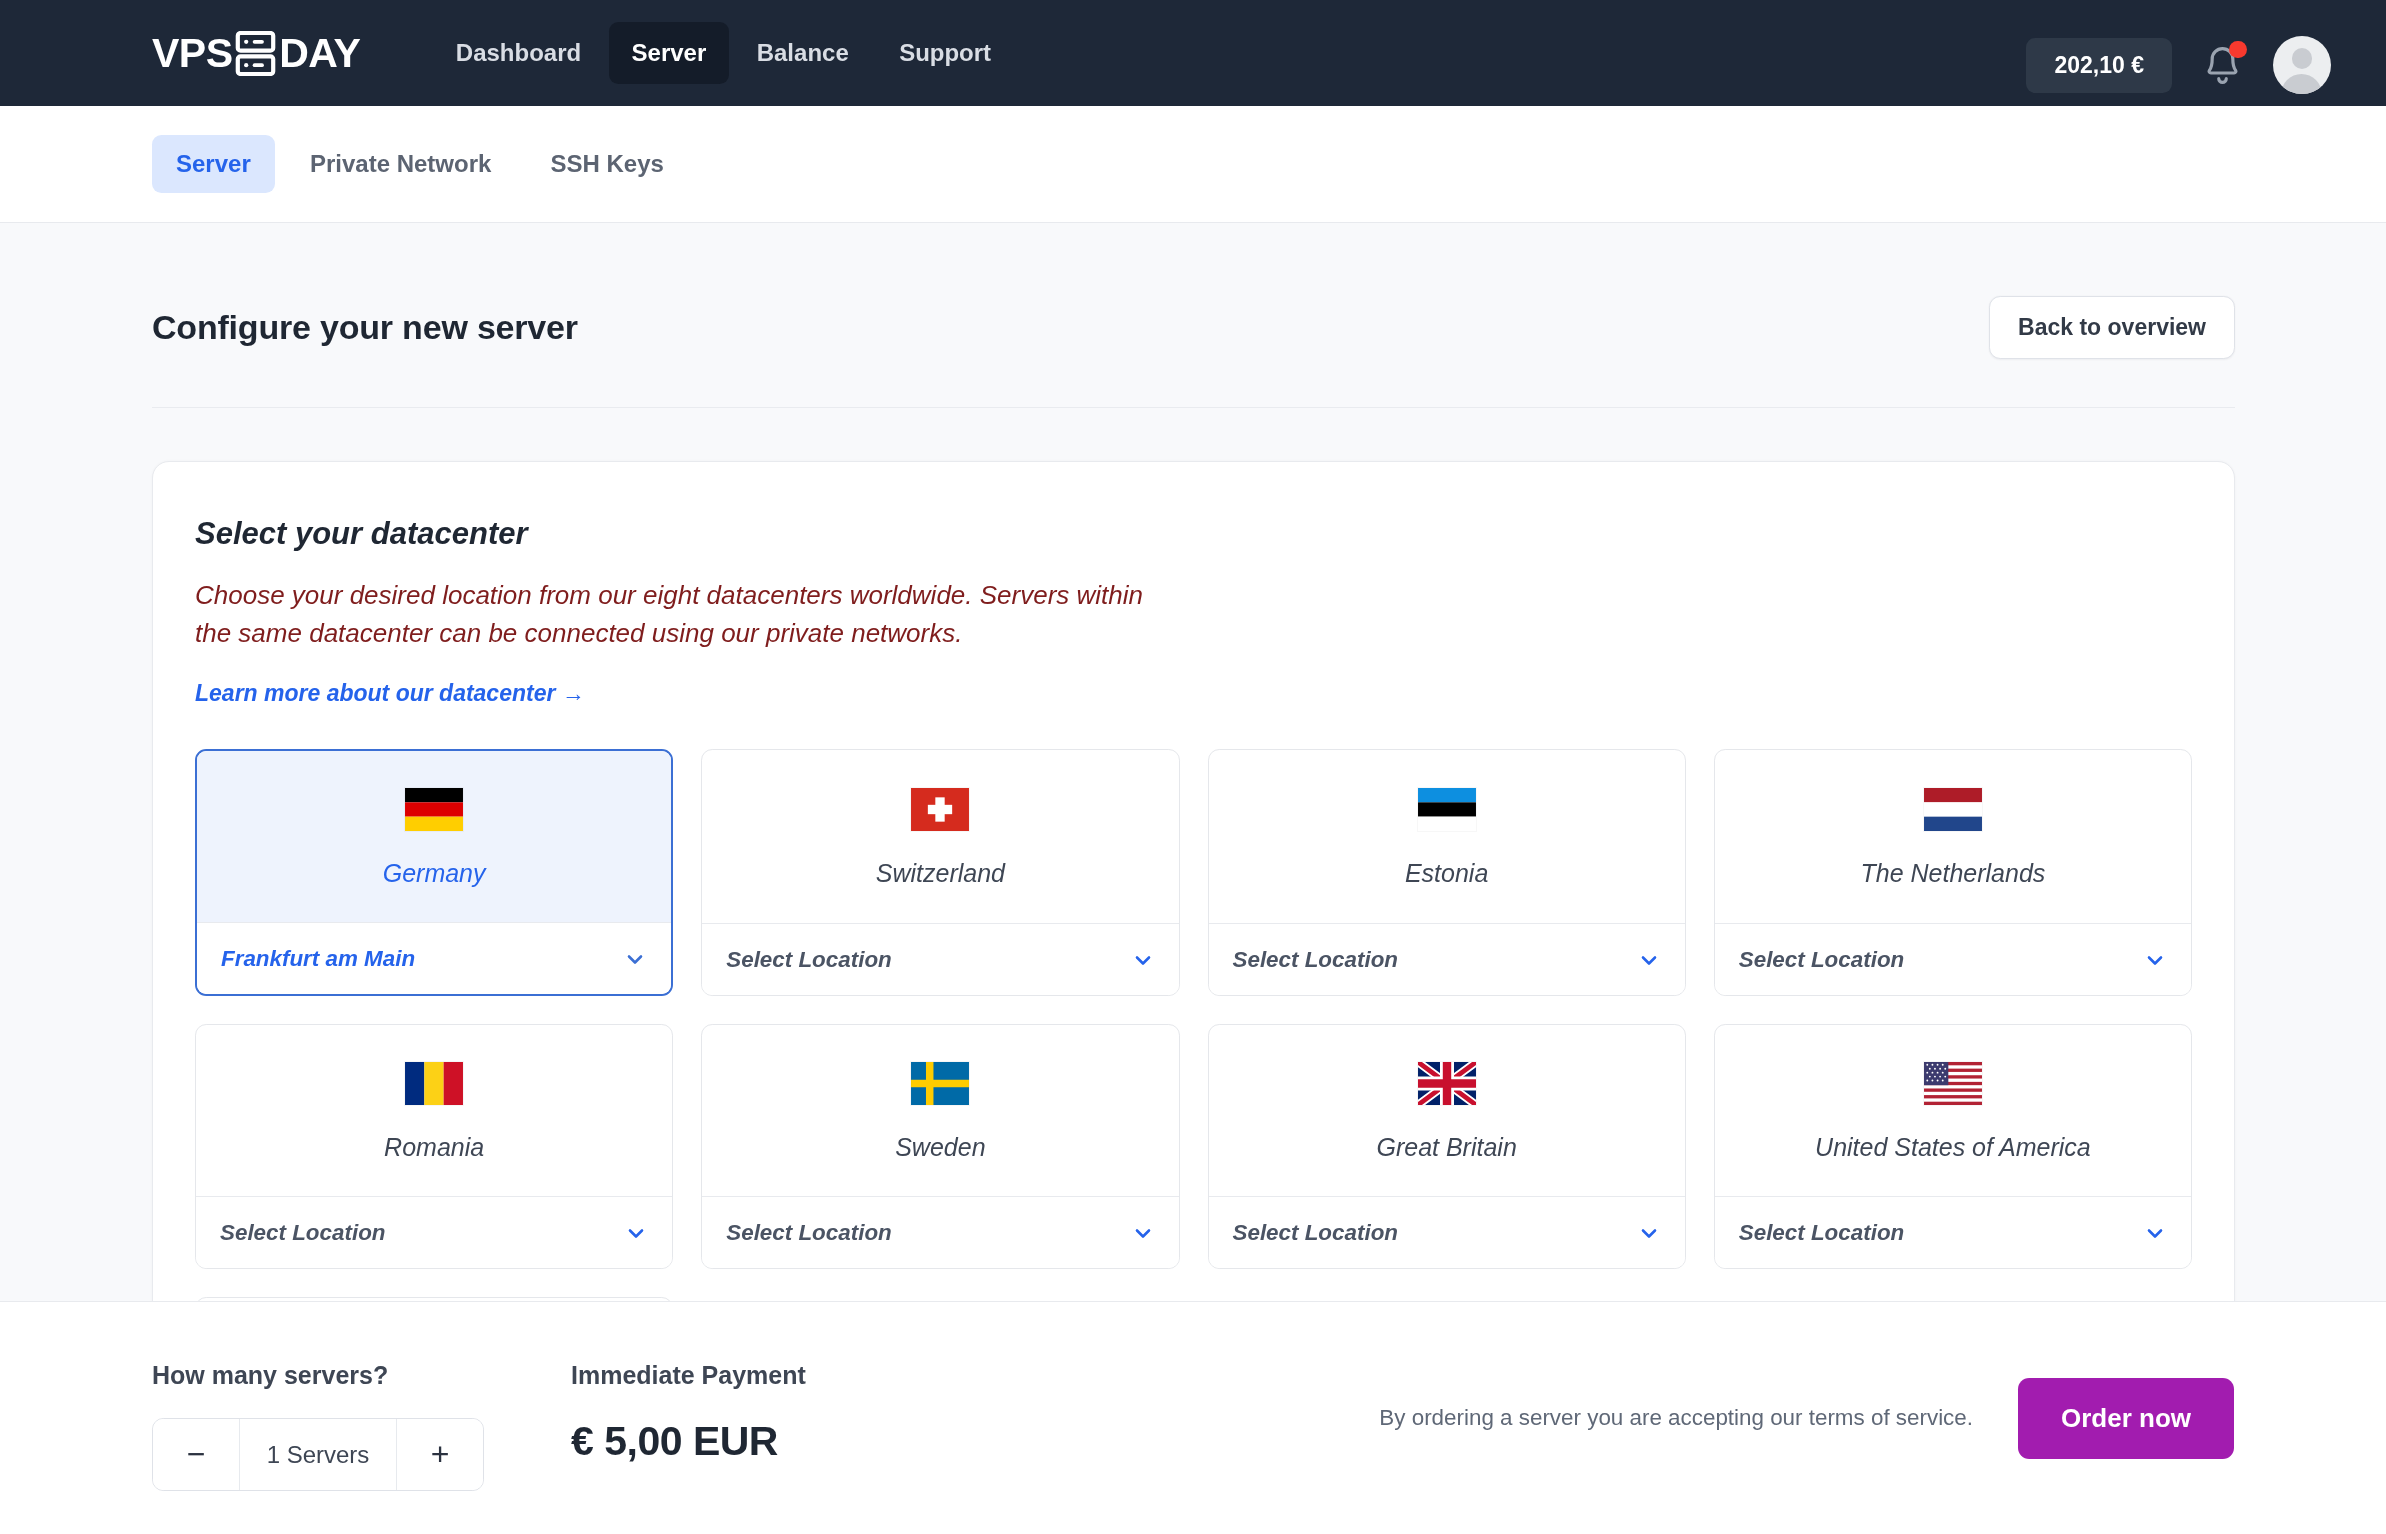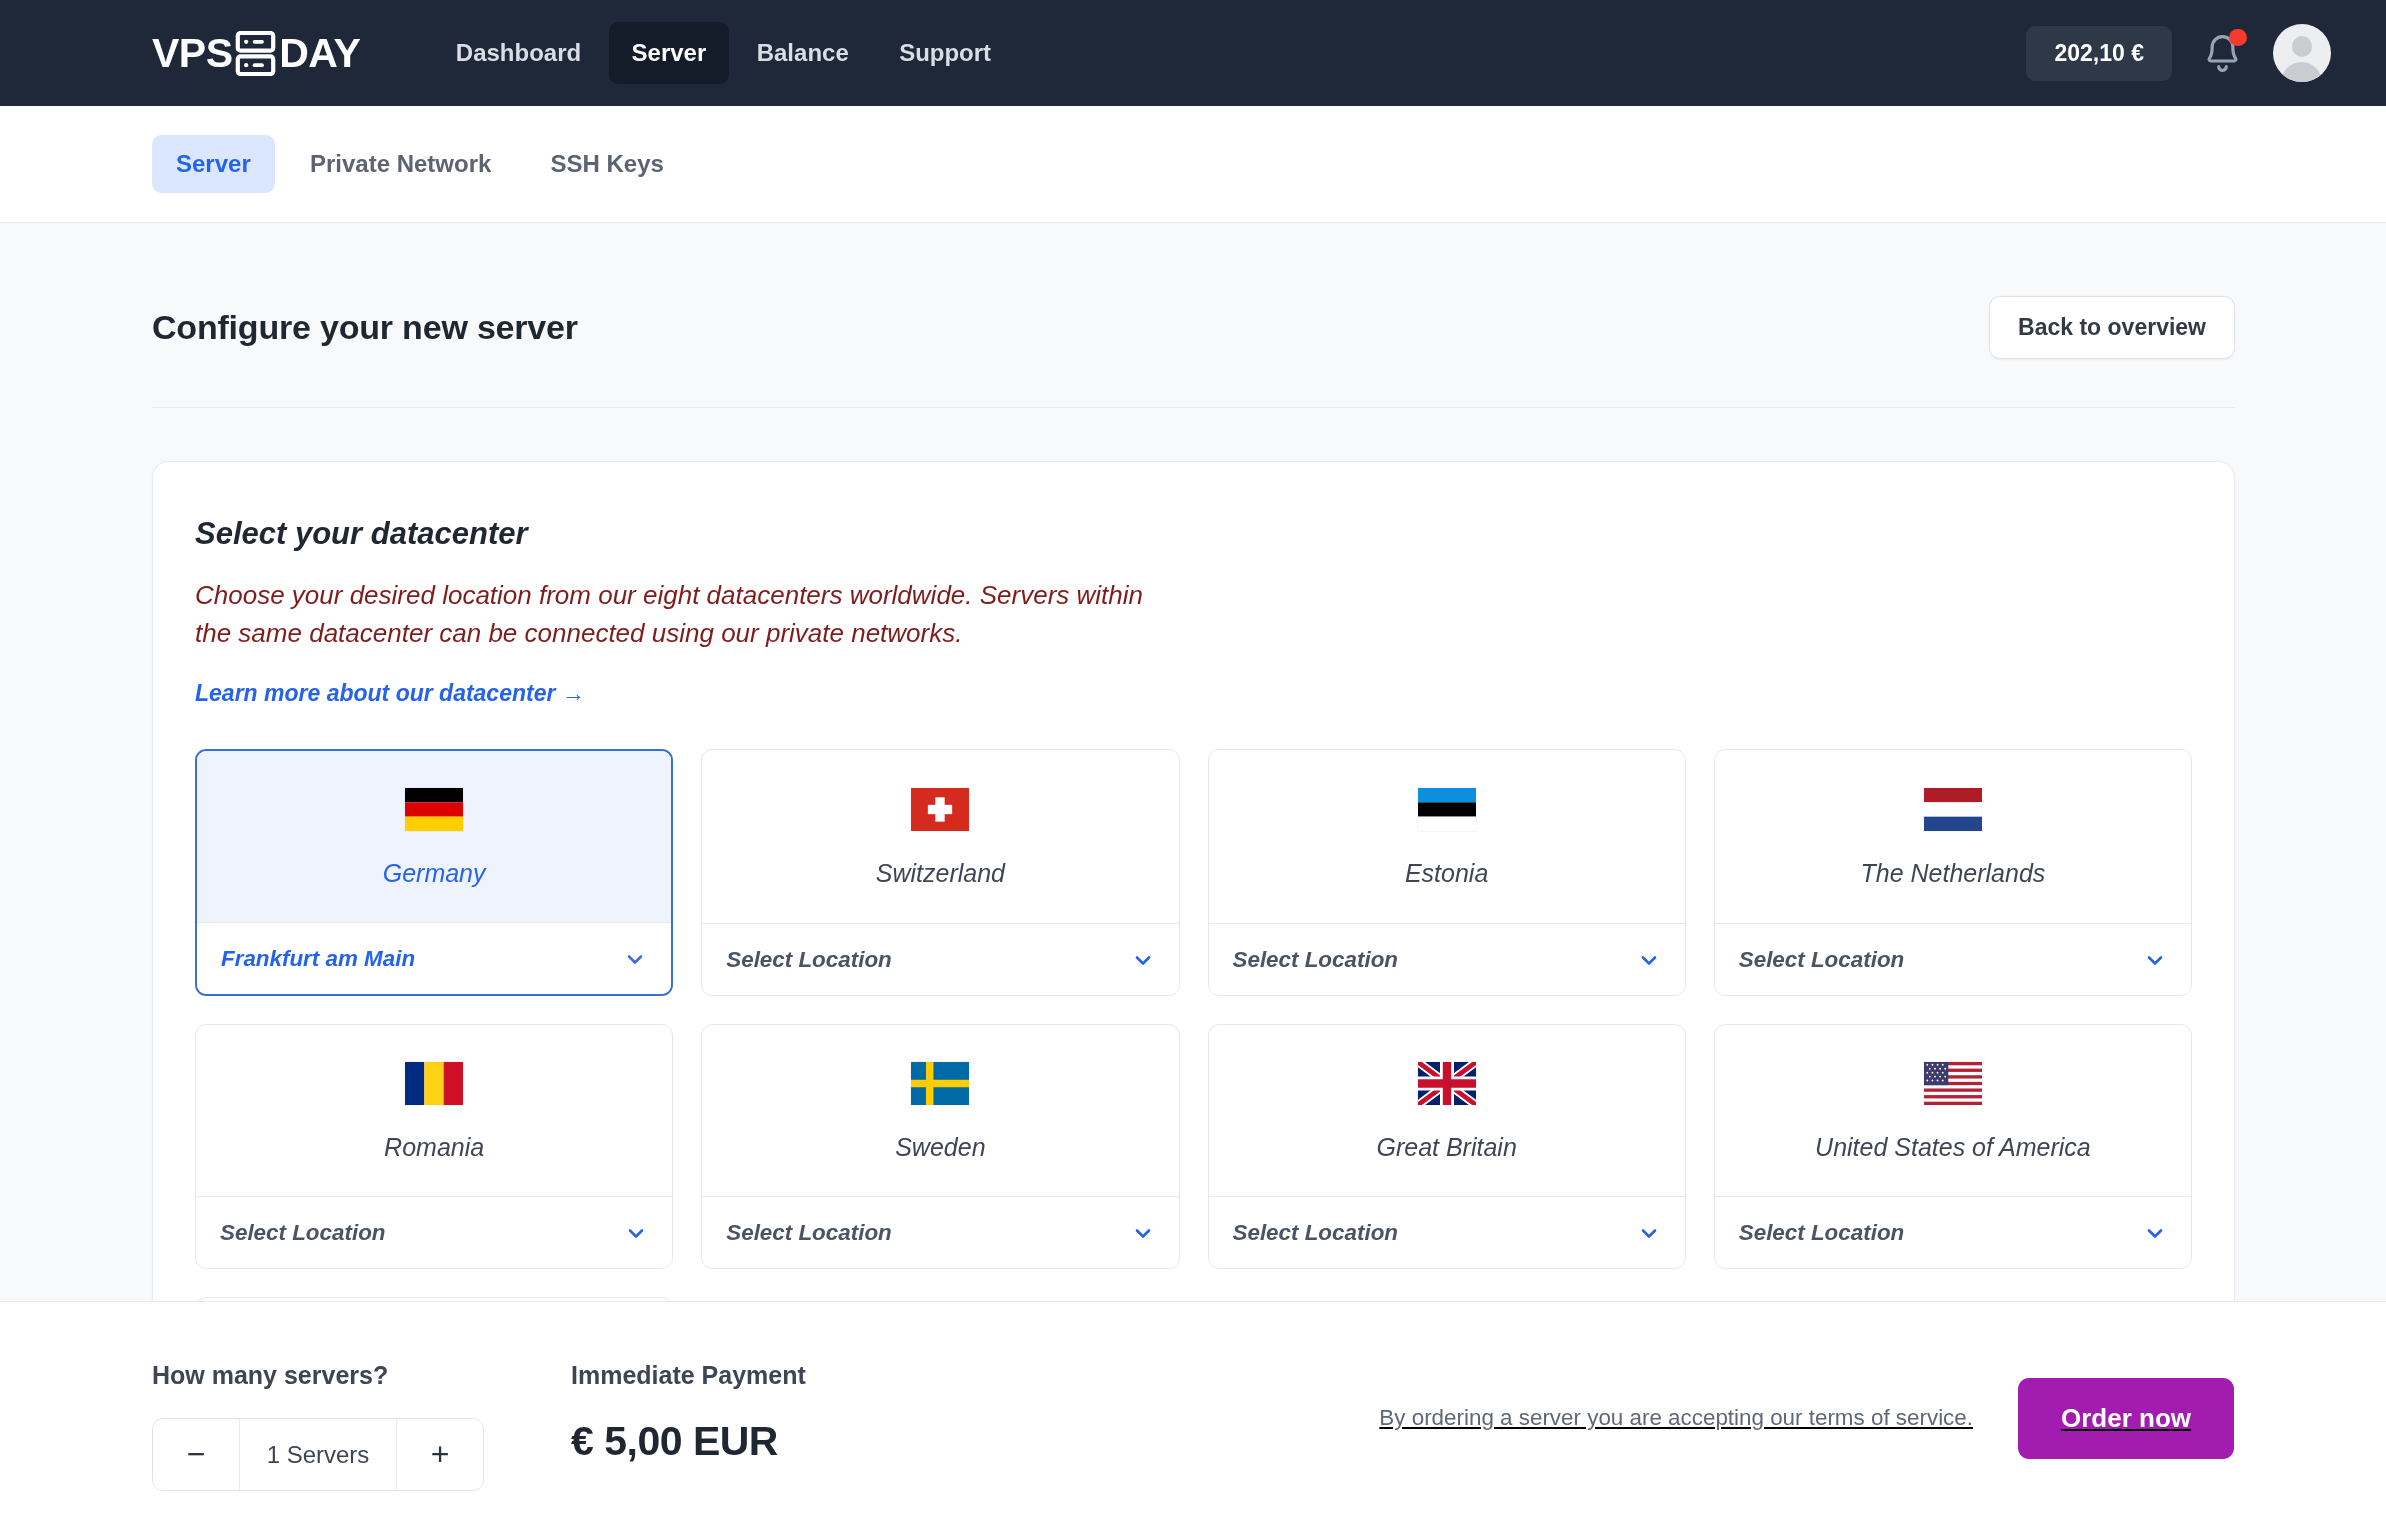--- a/index.html
+++ b/index.html
@@ -47,21 +47,21 @@
     white-space: nowrap;
     cursor: pointer;
   }
   .nav-link.active {
     background: #141c29;
     color: #ffffff;
   }
 
   .nav-right {
     position: absolute;
-    right: 56px; top: 0; height: 100%;
+    right: 56px; top: 12px; height: 100%;
     display: flex; align-items: center; gap: 28px;
   }
   .balance-pill {
     background: #2e3948;
     color: #ffffff;
     font-size: 23px;
     font-weight: 700;
     padding: 14px 28px;
     border-radius: 9.3px;
     cursor: pointer;
@@ -240,21 +240,21 @@
     flex: 1;
     display: flex; align-items: center; justify-content: center;
     font-size: 24px; color: #3e4654; white-space: nowrap;
   }
   .bb-price {
     font-size: 41px; font-weight: 700; color: #1f2733;
     white-space: nowrap; letter-spacing: -0.5px;
   }
   .bb-right {
     margin-left: auto;
-    display: flex; align-items: center; gap: 45px; text-decoration: underline;
+    display: flex; align-items: center; gap: 45px;
   }
   .bb-terms { font-size: 22.4px; color: #5f6877; white-space: nowrap; }
   .btn-primary {
     background: #a21caf;
     color: #ffffff;
     border: none; border-radius: 11.2px;
     padding: 25px 43px;
     font-size: 26px; font-weight: 700;
     cursor: pointer; white-space: nowrap;
     font-family: "Liberation Sans", sans-serif;

